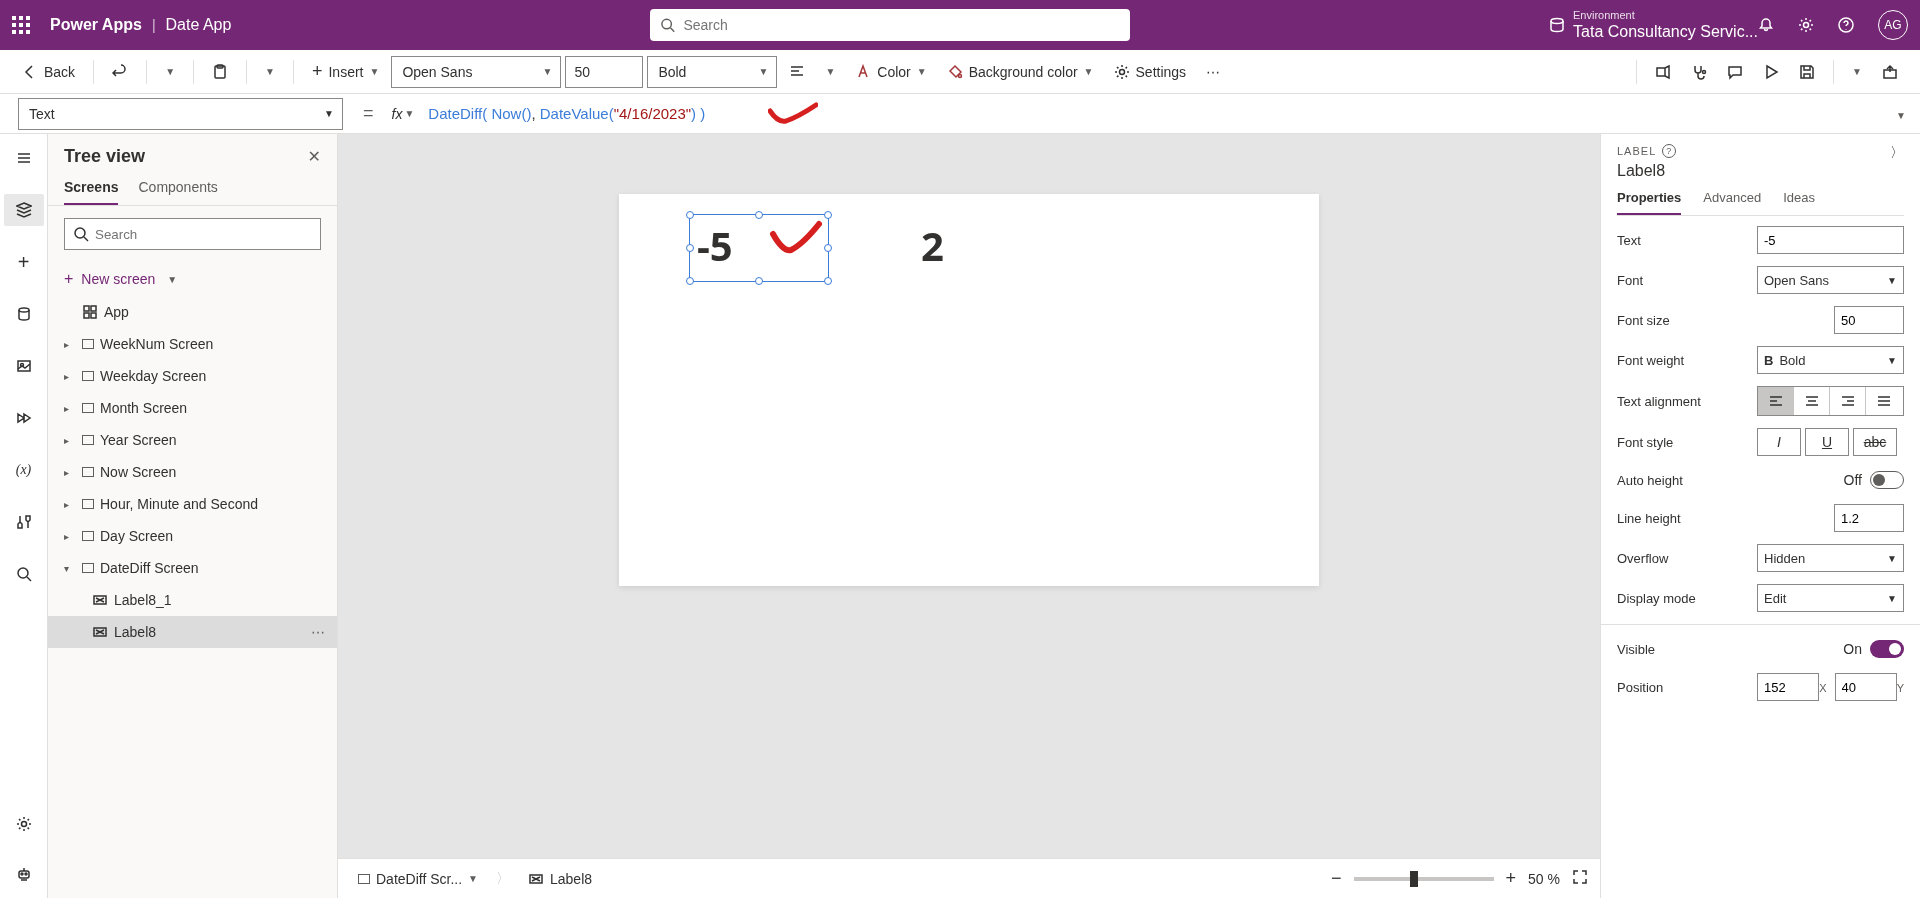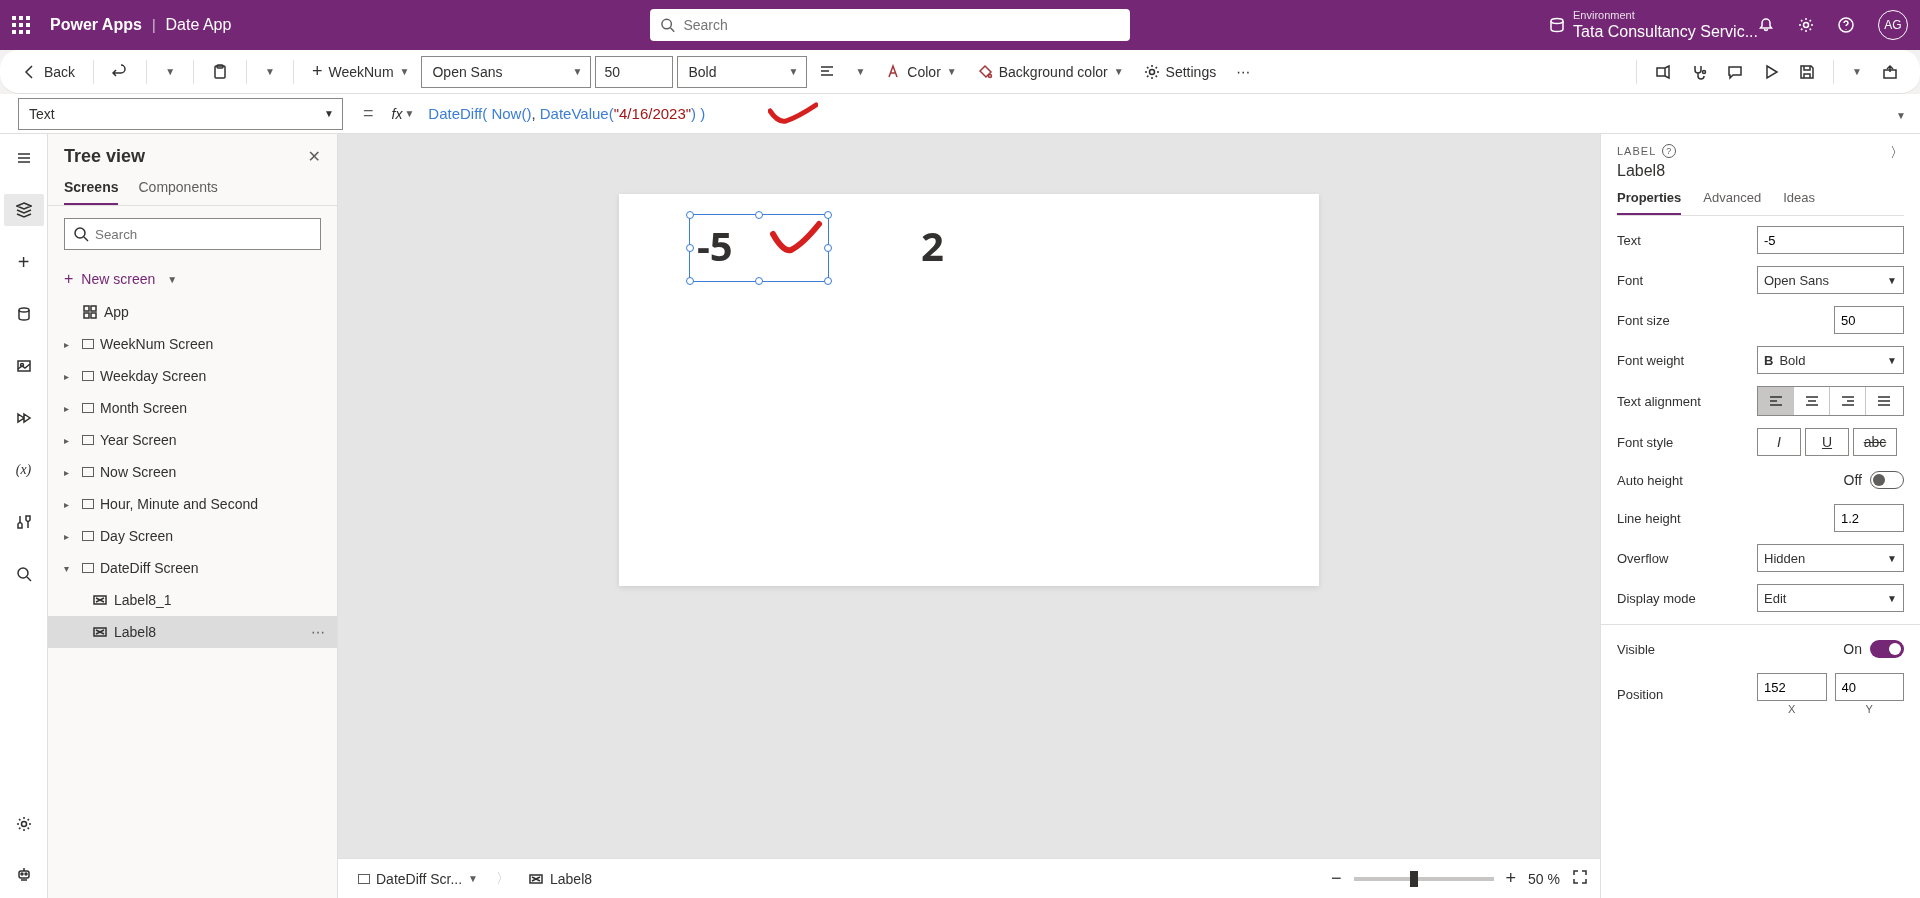--- a/index.html
+++ b/index.html
@@ -17,21 +17,21 @@
 .env-block { display: flex; align-items: center; }
 .env-block svg { margin-right: 8px; }
 .env-text { display: flex; flex-direction: column; line-height: 1.2; }
 .env-label { font-size: 11px; opacity: 0.85; }
 .env-name { font-size: 16px; }
 .hdr-icons { display: flex; align-items: center; gap: 24px; }
 .hdr-icons > div { cursor: pointer; display: flex; }
 .avatar { width: 30px; height: 30px; border: 1px solid #fff; border-radius: 50%; display: flex; align-items: center; justify-content: center; font-size: 12px; }
 
 
-.cmdbar { height: 44px; background: #fff; border-bottom: 1px solid #e1dfdd; display: flex; align-items: center; padding: 0 14px; gap: 4px; border-radius: 19px; }
+.cmdbar { height: 44px; background: #fff; border-bottom: 1px solid #e1dfdd; display: flex; align-items: center; padding: 0 14px; gap: 4px; }
 .cmd { display: flex; align-items: center; padding: 6px 8px; cursor: pointer; gap: 6px; border-radius: 2px; }
 .vsep { width: 1px; height: 24px; background: #e1dfdd; margin: 0 6px; }
 .chev { font-size: 10px; color: #605e5c; }
 .cmd-select { height: 32px; border: 1px solid #8a8886; padding: 0 26px 0 10px; display: flex; align-items: center; position: relative; cursor: pointer; background: #fff; }
 .cmd-select .caret { position: absolute; right: 8px; font-size: 10px; color: #605e5c; }
 .cmd-input { height: 32px; width: 78px; border: 1px solid #8a8886; padding: 0 8px; display: flex; align-items: center; }
 .cmdbar-right { margin-left: auto; display: flex; align-items: center; gap: 4px; }
 
 
 .fxbar { height: 40px; background: #fff; border-bottom: 1px solid #e1dfdd; display: flex; align-items: center; }
@@ -121,21 +121,21 @@
 .align-btn { width: 36px; height: 28px; display: flex; align-items: center; justify-content: center; cursor: pointer; border-right: 1px solid #c8c6c4; }
 .align-btn:last-child { border-right: none; }
 .align-btn.active { background: #c8c6c4; }
 .toggle-wrap { display: flex; align-items: center; justify-content: flex-end; gap: 8px; width: 100%; }
 .toggle { width: 34px; height: 18px; border-radius: 9px; position: relative; cursor: pointer; }
 .toggle.off { border: 1px solid #605e5c; }
 .toggle.off .knob { position: absolute; width: 12px; height: 12px; background: #605e5c; border-radius: 50%; top: 2px; left: 2px; }
 .toggle.on { background: #742774; }
 .toggle.on .knob { position: absolute; width: 12px; height: 12px; background: #fff; border-radius: 50%; top: 3px; right: 3px; }
 .dual-inputs { display: flex; gap: 8px; }
-.dual-col { display: flex; flex-direction: column; align-items: center; flex: 1; }
+.dual-col { display: flex; flex-direction: row; align-items: center; flex: 1; }
 .dual-col input { width: 100%; height: 28px; border: 1px solid #8a8886; padding: 0 6px; font-size: 13px; outline: none; }
 .dual-col .sub { font-size: 11px; color: #605e5c; margin-top: 2px; }
 
 svg.ico { width: 16px; height: 16px; stroke: currentColor; fill: none; stroke-width: 1.5; }
 </style>
 </head>
 <body>
 
 <div class="header">
   <div class="waffle">
@@ -216,21 +216,21 @@
         <rect x="5" y="1" width="6" height="3" rx="1"></rect>
       </svg>
     </div>
   <div class="vsep"></div>
   <div class="cmd">
       <span class="chev">▼</span>
     </div>
   <div class="vsep"></div>
   <div class="cmd">
       <span style="font-size:18px;font-weight:300">+</span>
-      <span>WeekNum</span>
+      <span>Insert</span>
       <span class="chev">▼</span>
     </div>
   <div class="cmd-select" style="width:170px">
       <span>Open Sans</span>
       <span class="caret">▼</span>
     </div>
   <div class="cmd-input">
       <span>50</span>
     </div>
   <div class="cmd-select" style="width:130px">

